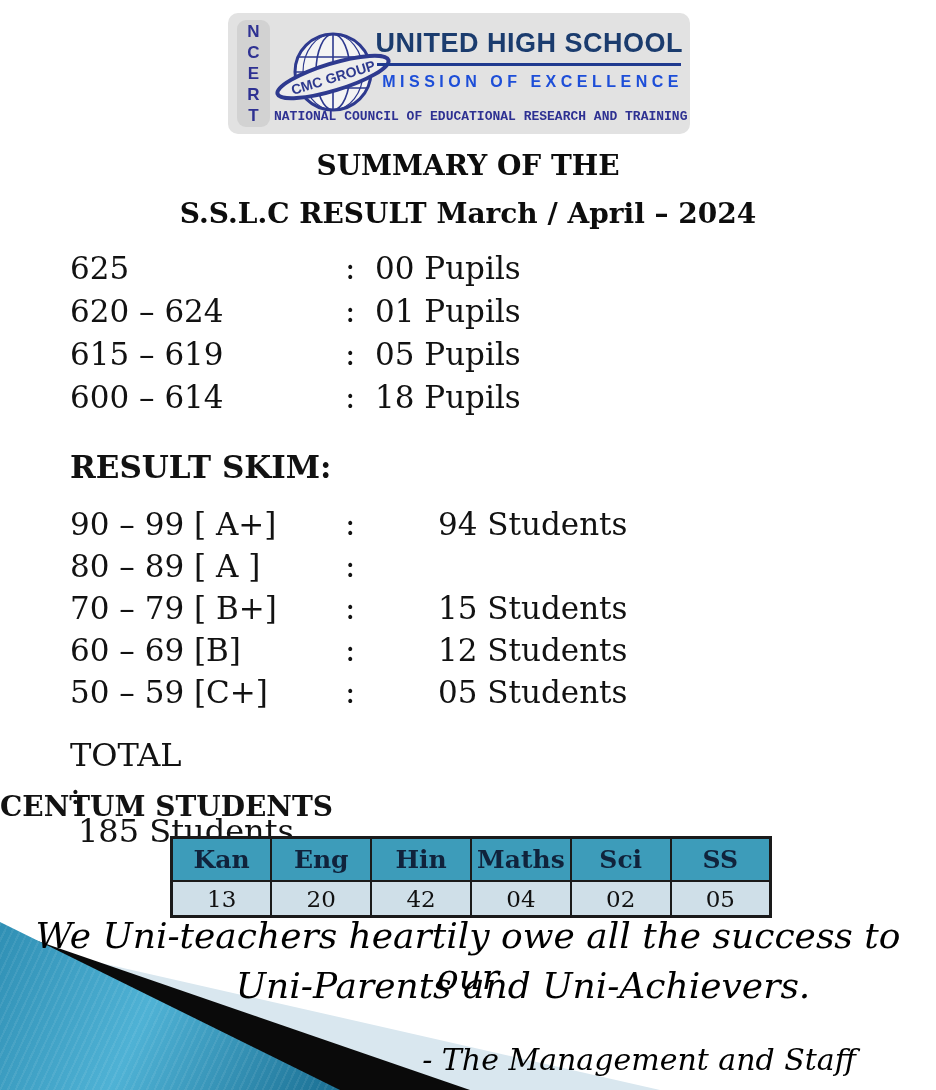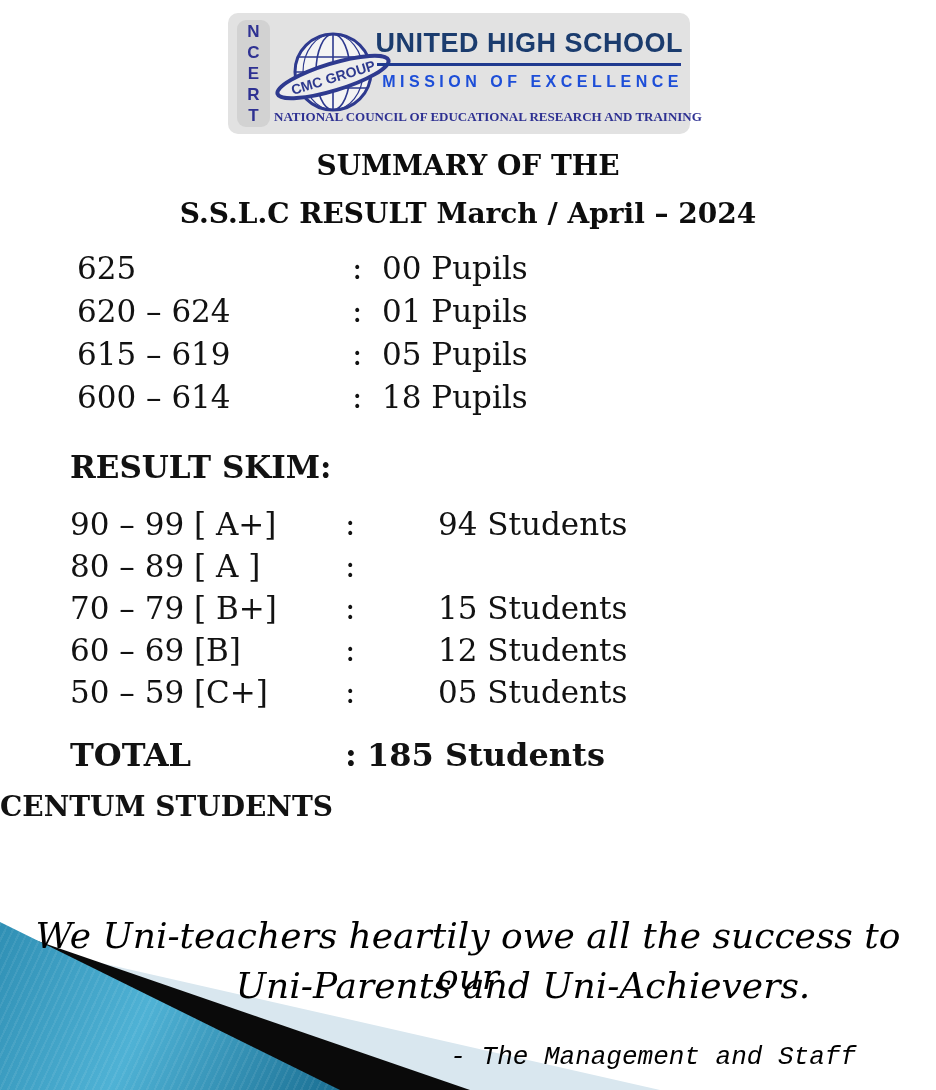--- a/index.html
+++ b/index.html
@@ -29,43 +29,43 @@
     font-family:"Liberation Sans", sans-serif; font-weight:bold;
     font-size:27px; line-height:32px; color:#1b3c6e; white-space:nowrap; letter-spacing:0.5px;
   }
   .school-divider { height:3px; background:#1f3a8f; margin:4px 2px 7px 2px; }
   .school-tagline {
     font-family:"Liberation Sans", sans-serif; font-weight:bold;
     font-size:16px; color:#1d4ed8; letter-spacing:4.5px; white-space:nowrap;
   }
   .council-line {
     position:absolute; left:46px; top:96px; width:412px; text-align:center;
-    font-family:Liberation Serif, serif; font-weight:bold;
+    font-family:Liberation Mono, monospace; font-weight:bold;
     font-size:13px; color:#2e3192; white-space:nowrap;
   }
 
   
   .main-title {
     position:absolute; top:142px; left:0; width:100%; text-align:center;
     font-weight:bold; font-size:28px; line-height:48px; color:#0d0d0d;
   }
 
   
   .list-block { position:absolute; left:70px; font-size:31px; }
-  .marks-list { top:247px; line-height:43px;margin-left:7px; }
+  .marks-list { top:247px; line-height:43px; }
   .skim-heading { position:absolute; left:70px; top:449px; font-size:31px; font-weight:bold; }
   .skim-list  { top:503px; line-height:42px; }
   .data-row { display:flex; }
   .data-row .range { width:275px; }
   .data-row .colon { width:14px; }
   .marks-list .value { margin-left:16px; }
   .skim-list  .value { margin-left:79px; }
 
   .total-row {
-    position:absolute; left:70px; top:736px; font-size:32px; font-weight:bold; display:flex;
+    position:absolute; left:70px; top:736px; font-size:32px; font-weight:normal; display:flex;flex-direction:column;
   }
   .total-row .range { width:275px; }
   .total-row .colon { width:14px; }
   .total-row .value { margin-left:8px; }
 
   .centum-heading {
     position:absolute; top:790px; left:0; width:890px; text-align:left;
     font-size:28px; font-weight:bold;
   }
 
@@ -85,21 +85,21 @@
     background:#cfdfe8; color:#111; font-size:23px; height:33px;
   }
 
   
   .quote-line1, .quote-line2, .signoff {
     position:absolute; font-style:italic; color:#000000; z-index:5;
     font-family:"DejaVu Serif", serif;
   }
   .quote-line1 { top:915px; left:0;  width:936px; text-align:center; font-size:36px; }
   .quote-line2 { top:965px; left:110px; width:826px; text-align:center; font-size:36px; }
-  .signoff     { top:1042px; right:80px; font-size:26px;font-family:Liberation Mono, monospace; }
+  .signoff     { top:1042px; right:80px; font-size:30px; }
 
   
   .deco { position:absolute; left:0; bottom:0; pointer-events:none; }
   .deco-pale {
     width:660px; height:150px; background:#d9e7ef; z-index:1;
     clip-path:polygon(0 0, 100% 100%, 0 100%);
   }
   .deco-black {
     width:470px; height:162px; background:#0a0a0a; z-index:2;
     clip-path:polygon(0 0, 100% 100%, 0 100%);
@@ -216,20 +216,44 @@
       </div>
     </div>
 
   <div class="total-row">
     <span class="range">TOTAL</span>
     <span class="colon">:</span>
     <span class="value">185 Students</span>
   </div>
 
   <div class="centum-heading">CENTUM STUDENTS</div>
+  <table class="centum-table">
+    <thead>
+      <tr>
+
+      <th>Kan</th>
+          <th>Eng</th>
+          <th>Hin</th>
+          <th>Maths</th>
+          <th>Sci</th>
+          <th>SS</th>
+        </tr>
+    </thead>
+    <tbody>
+      <tr>
+
+      <td>13</td>
+          <td>20</td>
+          <td>42</td>
+          <td>04</td>
+          <td>02</td>
+          <td>05</td>
+        </tr>
+    </tbody>
+  </table>
 
   <div class="quote-line1">We Uni-teachers heartily owe all the success to our</div>
   <div class="quote-line2">Uni-Parents and Uni-Achievers.</div>
   <div class="signoff">- The Management and Staff</div>
 
   <div class="deco deco-pale"></div>
   <div class="deco deco-black"></div>
   <div class="deco deco-teal"></div>
 
 </div>

